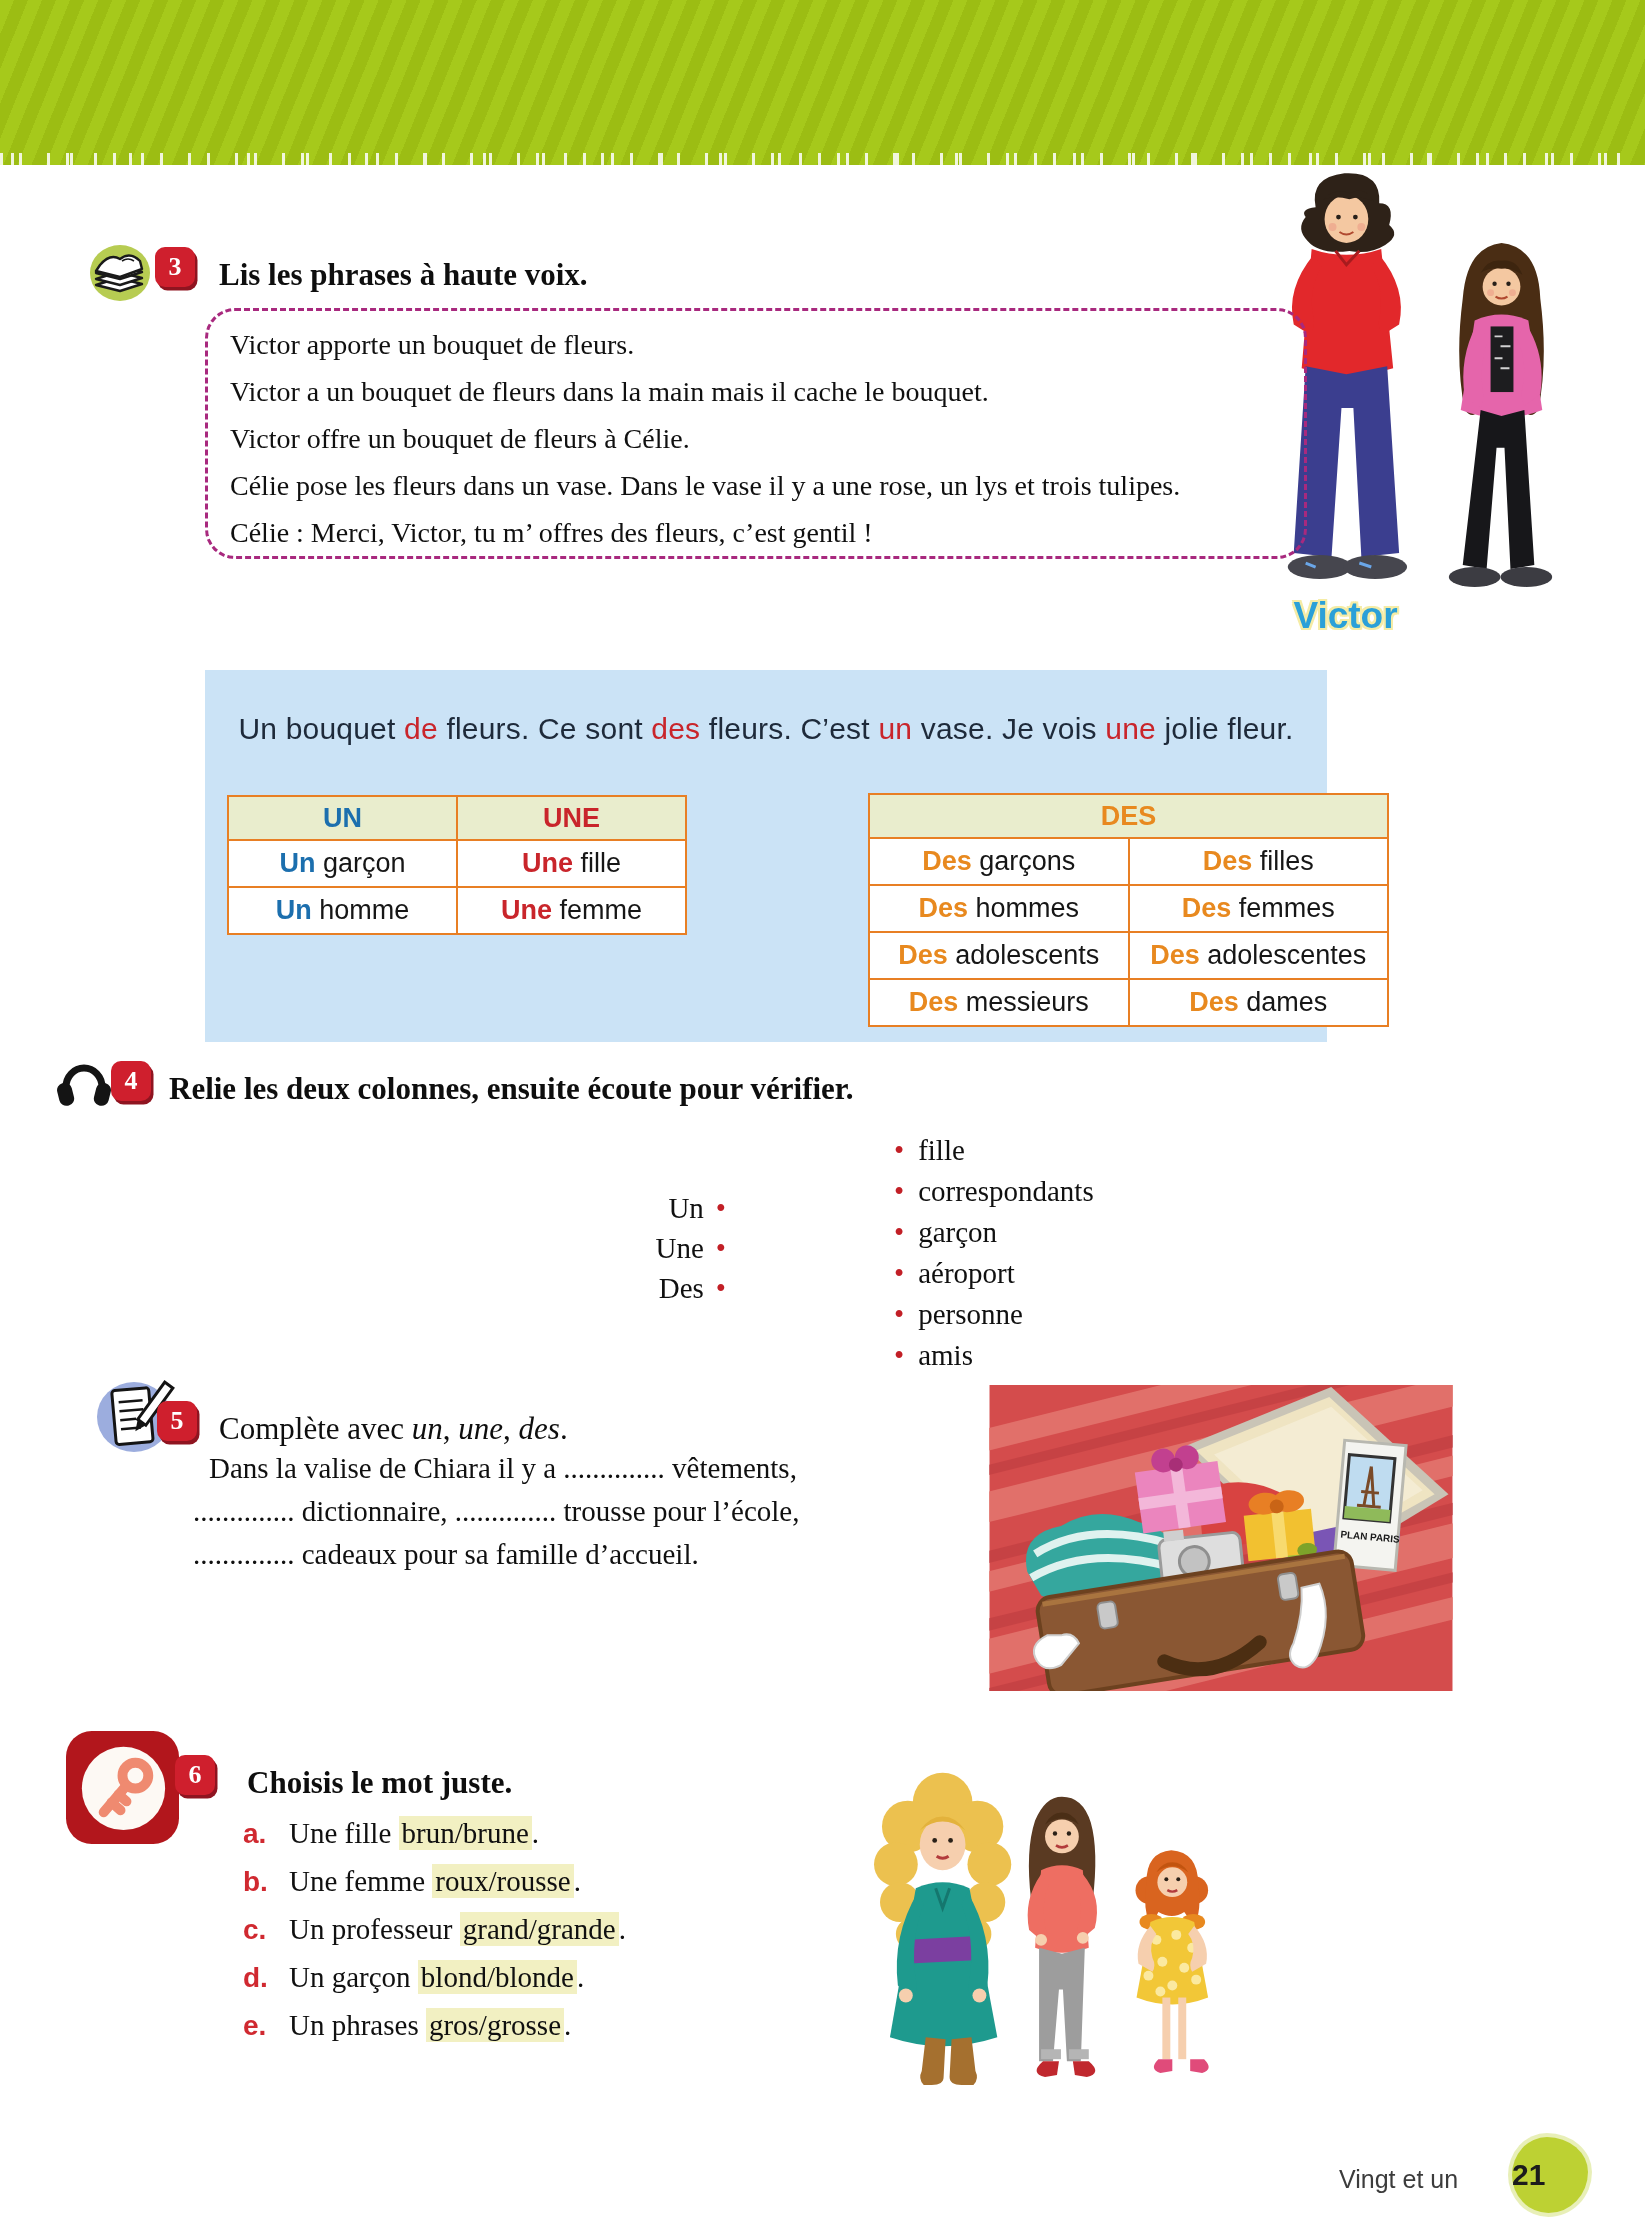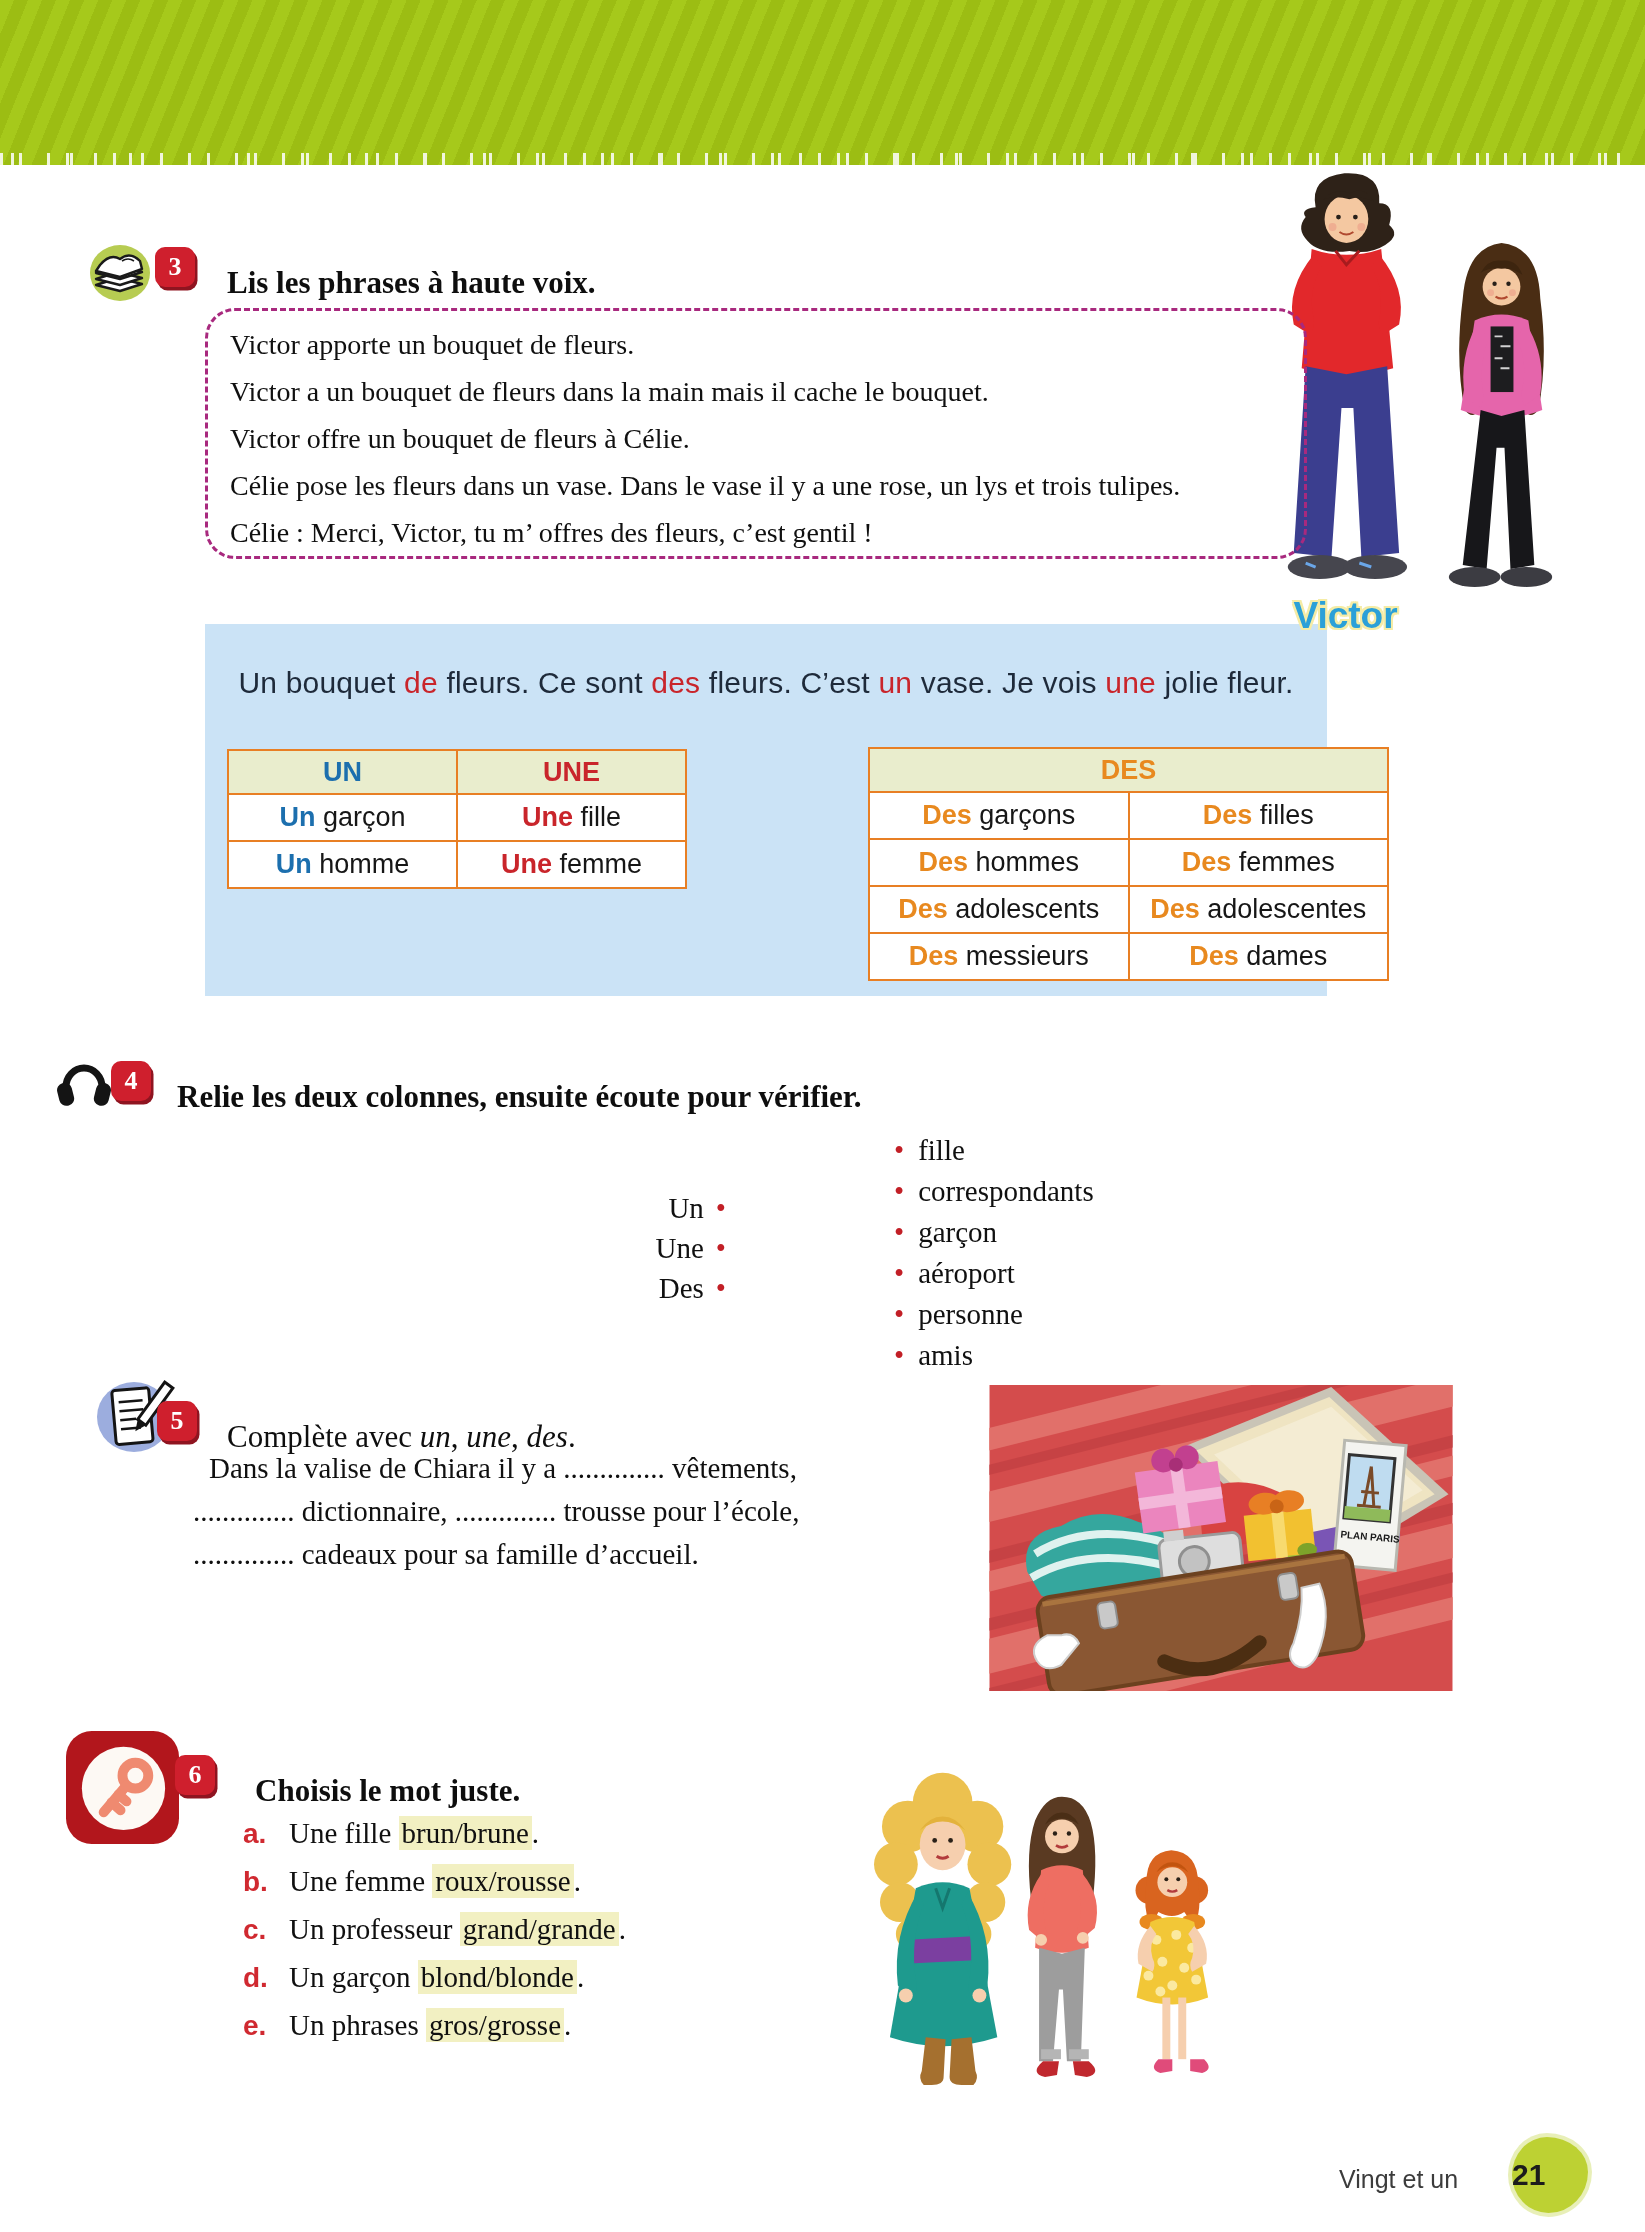--- a/index.html
+++ b/index.html
@@ -24,39 +24,39 @@
   .band::after{content:"";position:absolute;left:0;bottom:0;width:100%;height:12px;
     background:
       repeating-linear-gradient(90deg,#fff 0 3px,transparent 3px 19px,#fff 19px 22px,transparent 22px 47px),
       repeating-linear-gradient(90deg,transparent 0 11px,#fff 11px 14px,transparent 14px 59px);
     opacity:.85}
 
   
   .badge{position:absolute;width:40px;height:40px;background:var(--badge_red);border-radius:10px;
     color:#fff;font:700 26px/40px "Liberation Serif",serif;text-align:center;
     box-shadow:2.5px 3.5px 0 var(--badge_shadow)}
-  .ex-title{position:absolute;margin:16px;font:700 31px "Liberation Serif",serif;color:#0e0e0e;white-space:nowrap}
+  .ex-title{position:absolute;margin:8px;font:700 31px "Liberation Serif",serif;color:#0e0e0e;white-space:nowrap}
   .icon-wrap{position:absolute}
 
   
   .dashedbox{position:absolute;left:205px;top:308px;width:1102px;height:251px;
     border:3.5px dashed var(--dashed_magenta);border-radius:30px;
     padding:10px 22px;box-sizing:border-box;z-index:3;background:transparent}
   .dashedbox p{margin:0;font-size:28px;line-height:47px;white-space:nowrap}
 
   
   .chars{position:absolute;left:1250px;top:169px;z-index:2}
 
   
   .observe-label{position:absolute;left:1240px;top:595px;width:211px;text-align:center;
     font:700 37px "Liberation Sans",sans-serif;color:var(--observe_blue);z-index:4;
     text-shadow:2px 0 0 var(--observe_glow),-2px 0 0 var(--observe_glow),0 2px 0 var(--observe_glow),
       0 -2px 0 var(--observe_glow),2px 2px 0 var(--observe_glow),-2px -2px 0 var(--observe_glow),
       2px -2px 0 var(--observe_glow),-2px 2px 0 var(--observe_glow)}
-  .bluebox{position:absolute;left:205px;top:624px;width:1122px;height:372px;background:var(--bluebox_bg);z-index:3}
+  .bluebox{position:absolute;left:205px;top:670px;width:1122px;height:372px;background:var(--bluebox_bg);z-index:3}
   .obs-sentence{position:absolute;left:0;top:42px;width:100%;text-align:center;margin:0;
     font:400 30px "Liberation Sans",sans-serif;color:var(--navy_text);letter-spacing:0.2px}
 
   table.tbl{position:absolute;border-collapse:collapse;background:#fff;
     font:400 27px "Liberation Sans",sans-serif;color:#161616}
   table.tbl th,table.tbl td{border:2px solid var(--table_border);text-align:center;padding:0}
   table.tbl th{background:var(--table_header_bg);font-weight:700;height:42px}
   table.tbl td{height:45px;background:#fff}
   .tbl1{left:22px;top:125px;width:460px}
   .tbl2{left:663px;top:123px;width:521px}

